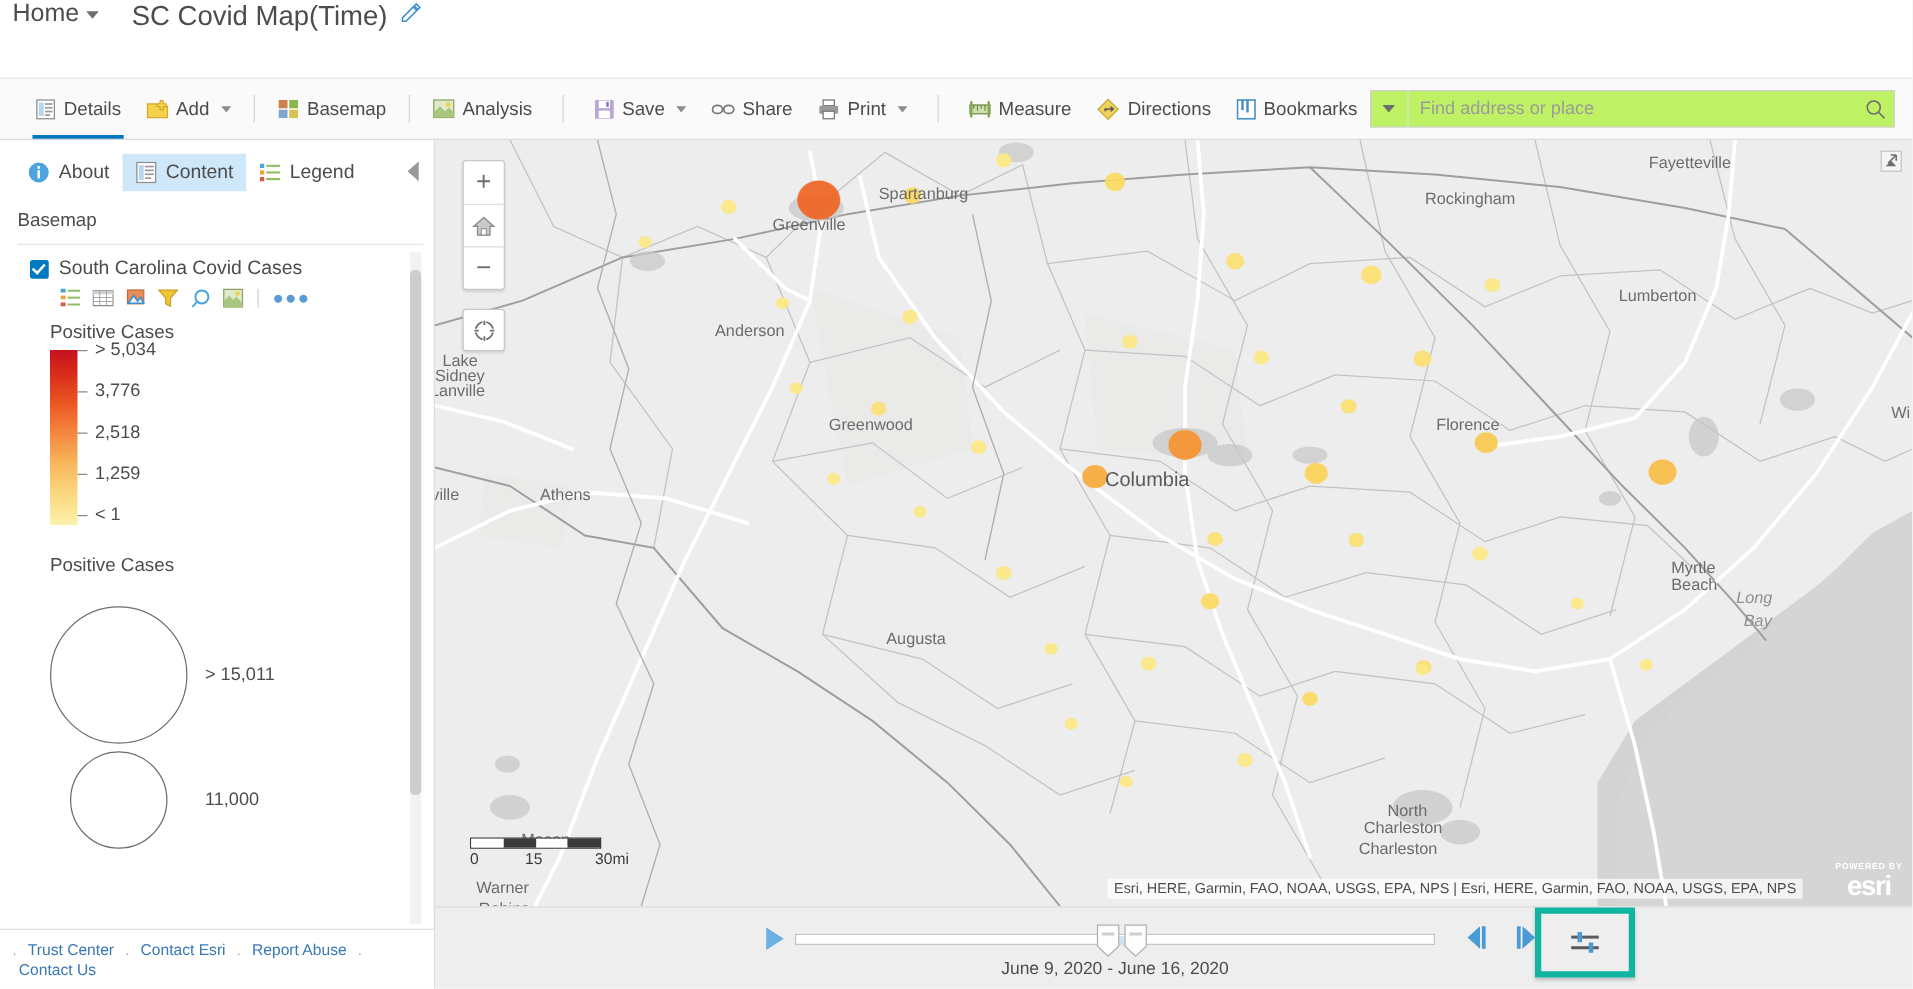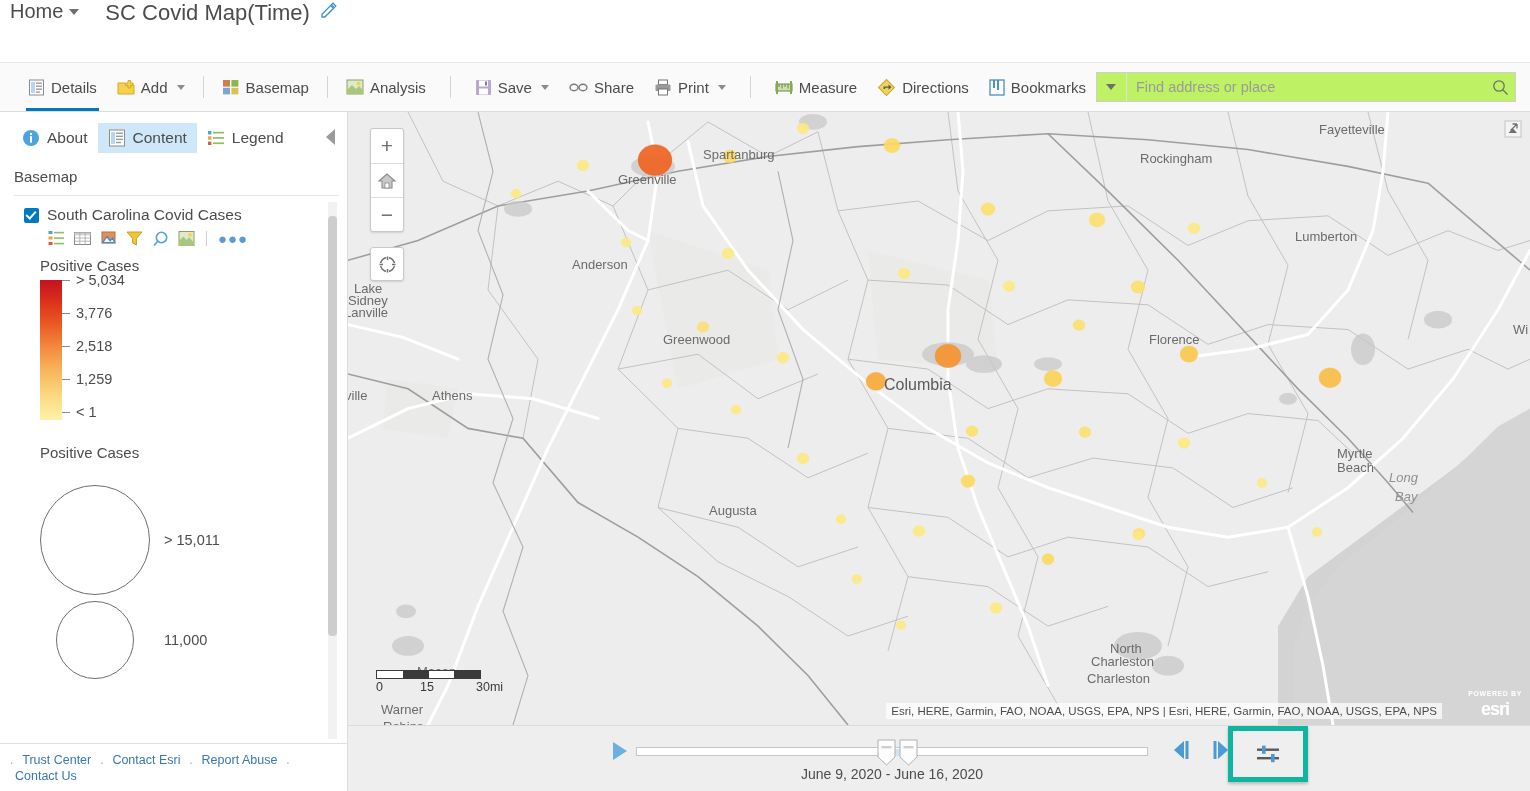--- a/index.html
+++ b/index.html
@@ -121,21 +121,21 @@
   .scalebar .bar i { flex:1; display:block; }
   .scalebar .bar i:nth-child(odd){ background:#fff; }
   .scalebar .bar i:nth-child(even){ background:#3a3a3a; }
   .scalebar .nums { position:relative; height:16px; font-size:12.5px; color:#3a3a3a; }
   .scalebar .nums span { position:absolute; top:1px; }
 
   .attrib { position:absolute; right:88px; bottom:6px; background:rgba(255,255,255,.72);
      font-size:11.5px; color:#4c4c4c; padding:2px 5px; }
   .esri-logo { position:absolute; right:8px; bottom:4px; text-align:center; color:#fff; }
   .esri-logo .pb { font-size:7px; letter-spacing:.6px; font-weight:bold; }
-  .esri-logo .ew { font-size:18px; font-weight:bold; line-height:24px; letter-spacing:-1px;}
+  .esri-logo .ew { font-size:22px; font-weight:bold; line-height:24px; letter-spacing:-1px;}
 
   
   .timebar { height:66px; flex:0 0 66px; background:#eeeeee; border-top:1px solid #dcdcdc;
      display:flex; align-items:flex-start; position:relative; }
   .play-btn { position:absolute; left:262px; top:14px; cursor:pointer; }
   .slider-track { position:absolute; left:288px; top:21px; width:512px; height:9px;
      background:#fff; border:1px solid #c6c6c6; }
   .slider-fill { position:absolute; left:252px; top:1px; height:7px; width:16px; background:#cfe3f2;}
   .handle { position:absolute; top:-9px; width:19px; height:27px; cursor:pointer; }
   .time-label { position:absolute; left:290px; top:40px; width:508px; text-align:center;

